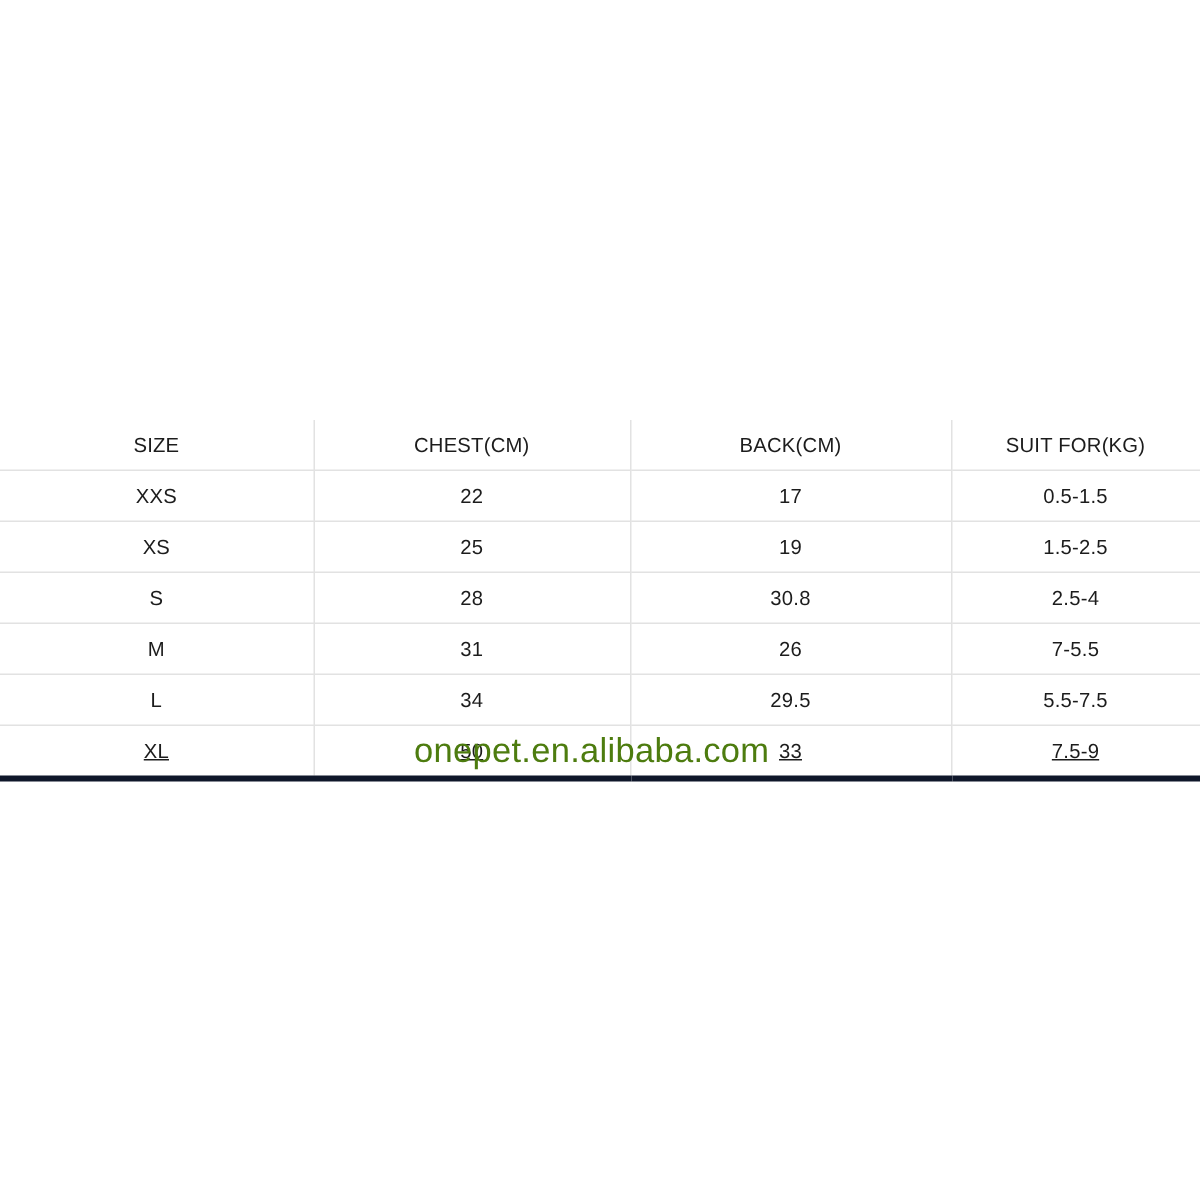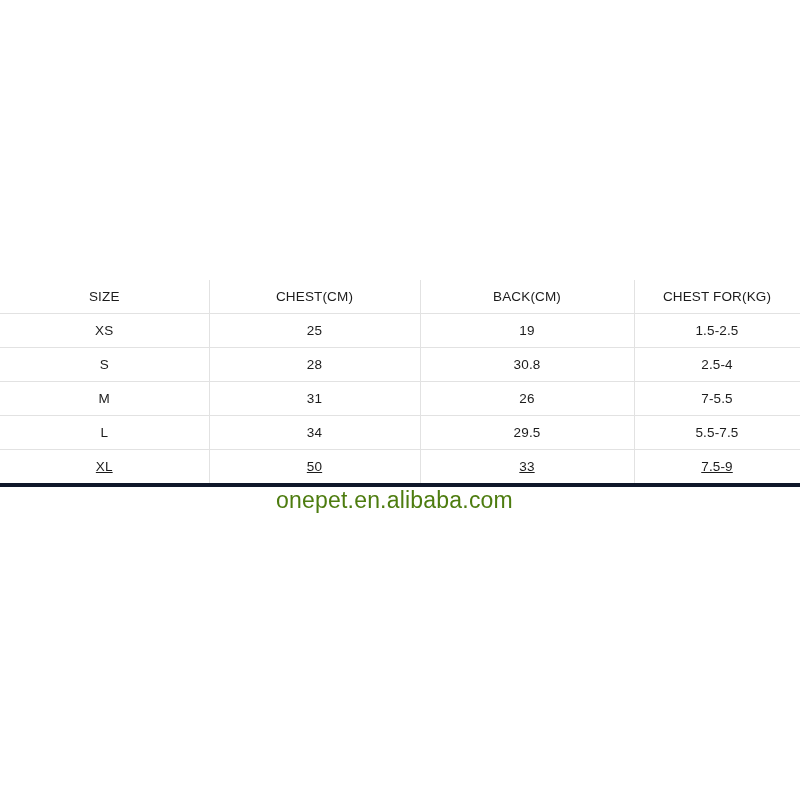--- a/index.html
+++ b/index.html
@@ -106,24 +106,30 @@
         <col class="c-size">
         <col class="c-chest">
         <col class="c-back">
         <col class="c-suit">
       </colgroup>
       <thead>
         <tr>
           <th>SIZE</th>
           <th>CHEST(CM)</th>
           <th>BACK(CM)</th>
-          <th>CHEST FOR(KG)</th>
+          <th>SUIT FOR(KG)</th>
         </tr>
       </thead>
       <tbody>
+        <tr>
+          <td>XXS</td>
+          <td>22</td>
+          <td>17</td>
+          <td>0.5-1.5</td>
+        </tr>
         <tr>
           <td>XS</td>
           <td>25</td>
           <td>19</td>
           <td>1.5-2.5</td>
         </tr>
         <tr>
           <td>S</td>
           <td>28</td>
           <td>30.8</td>

